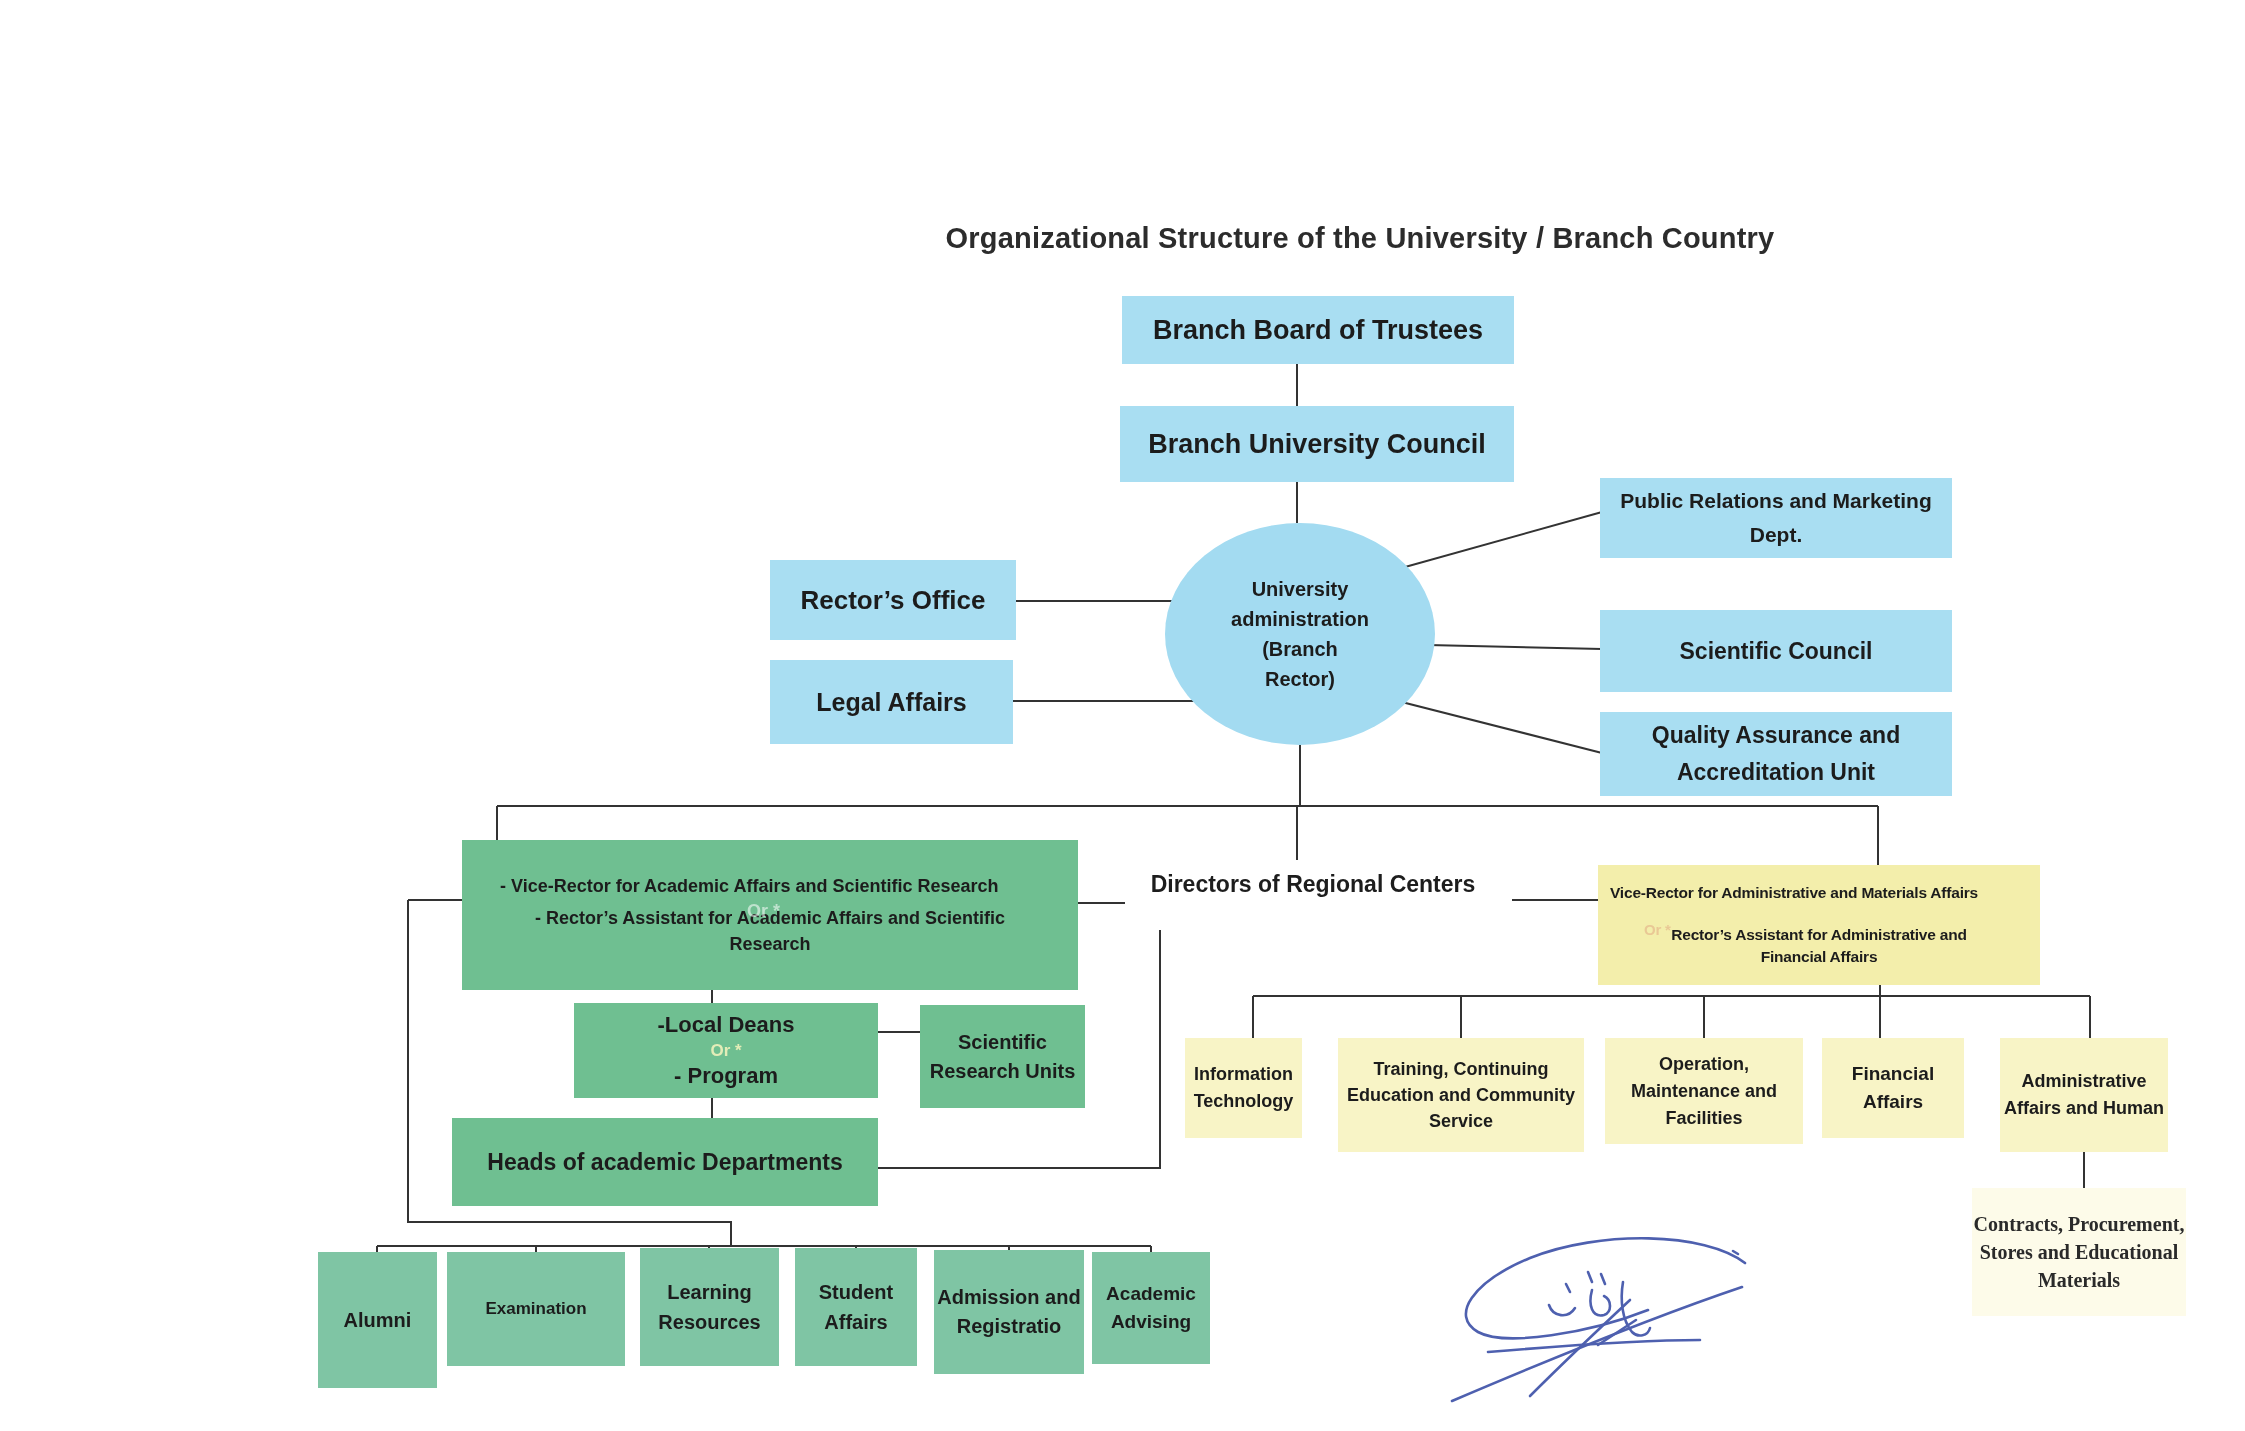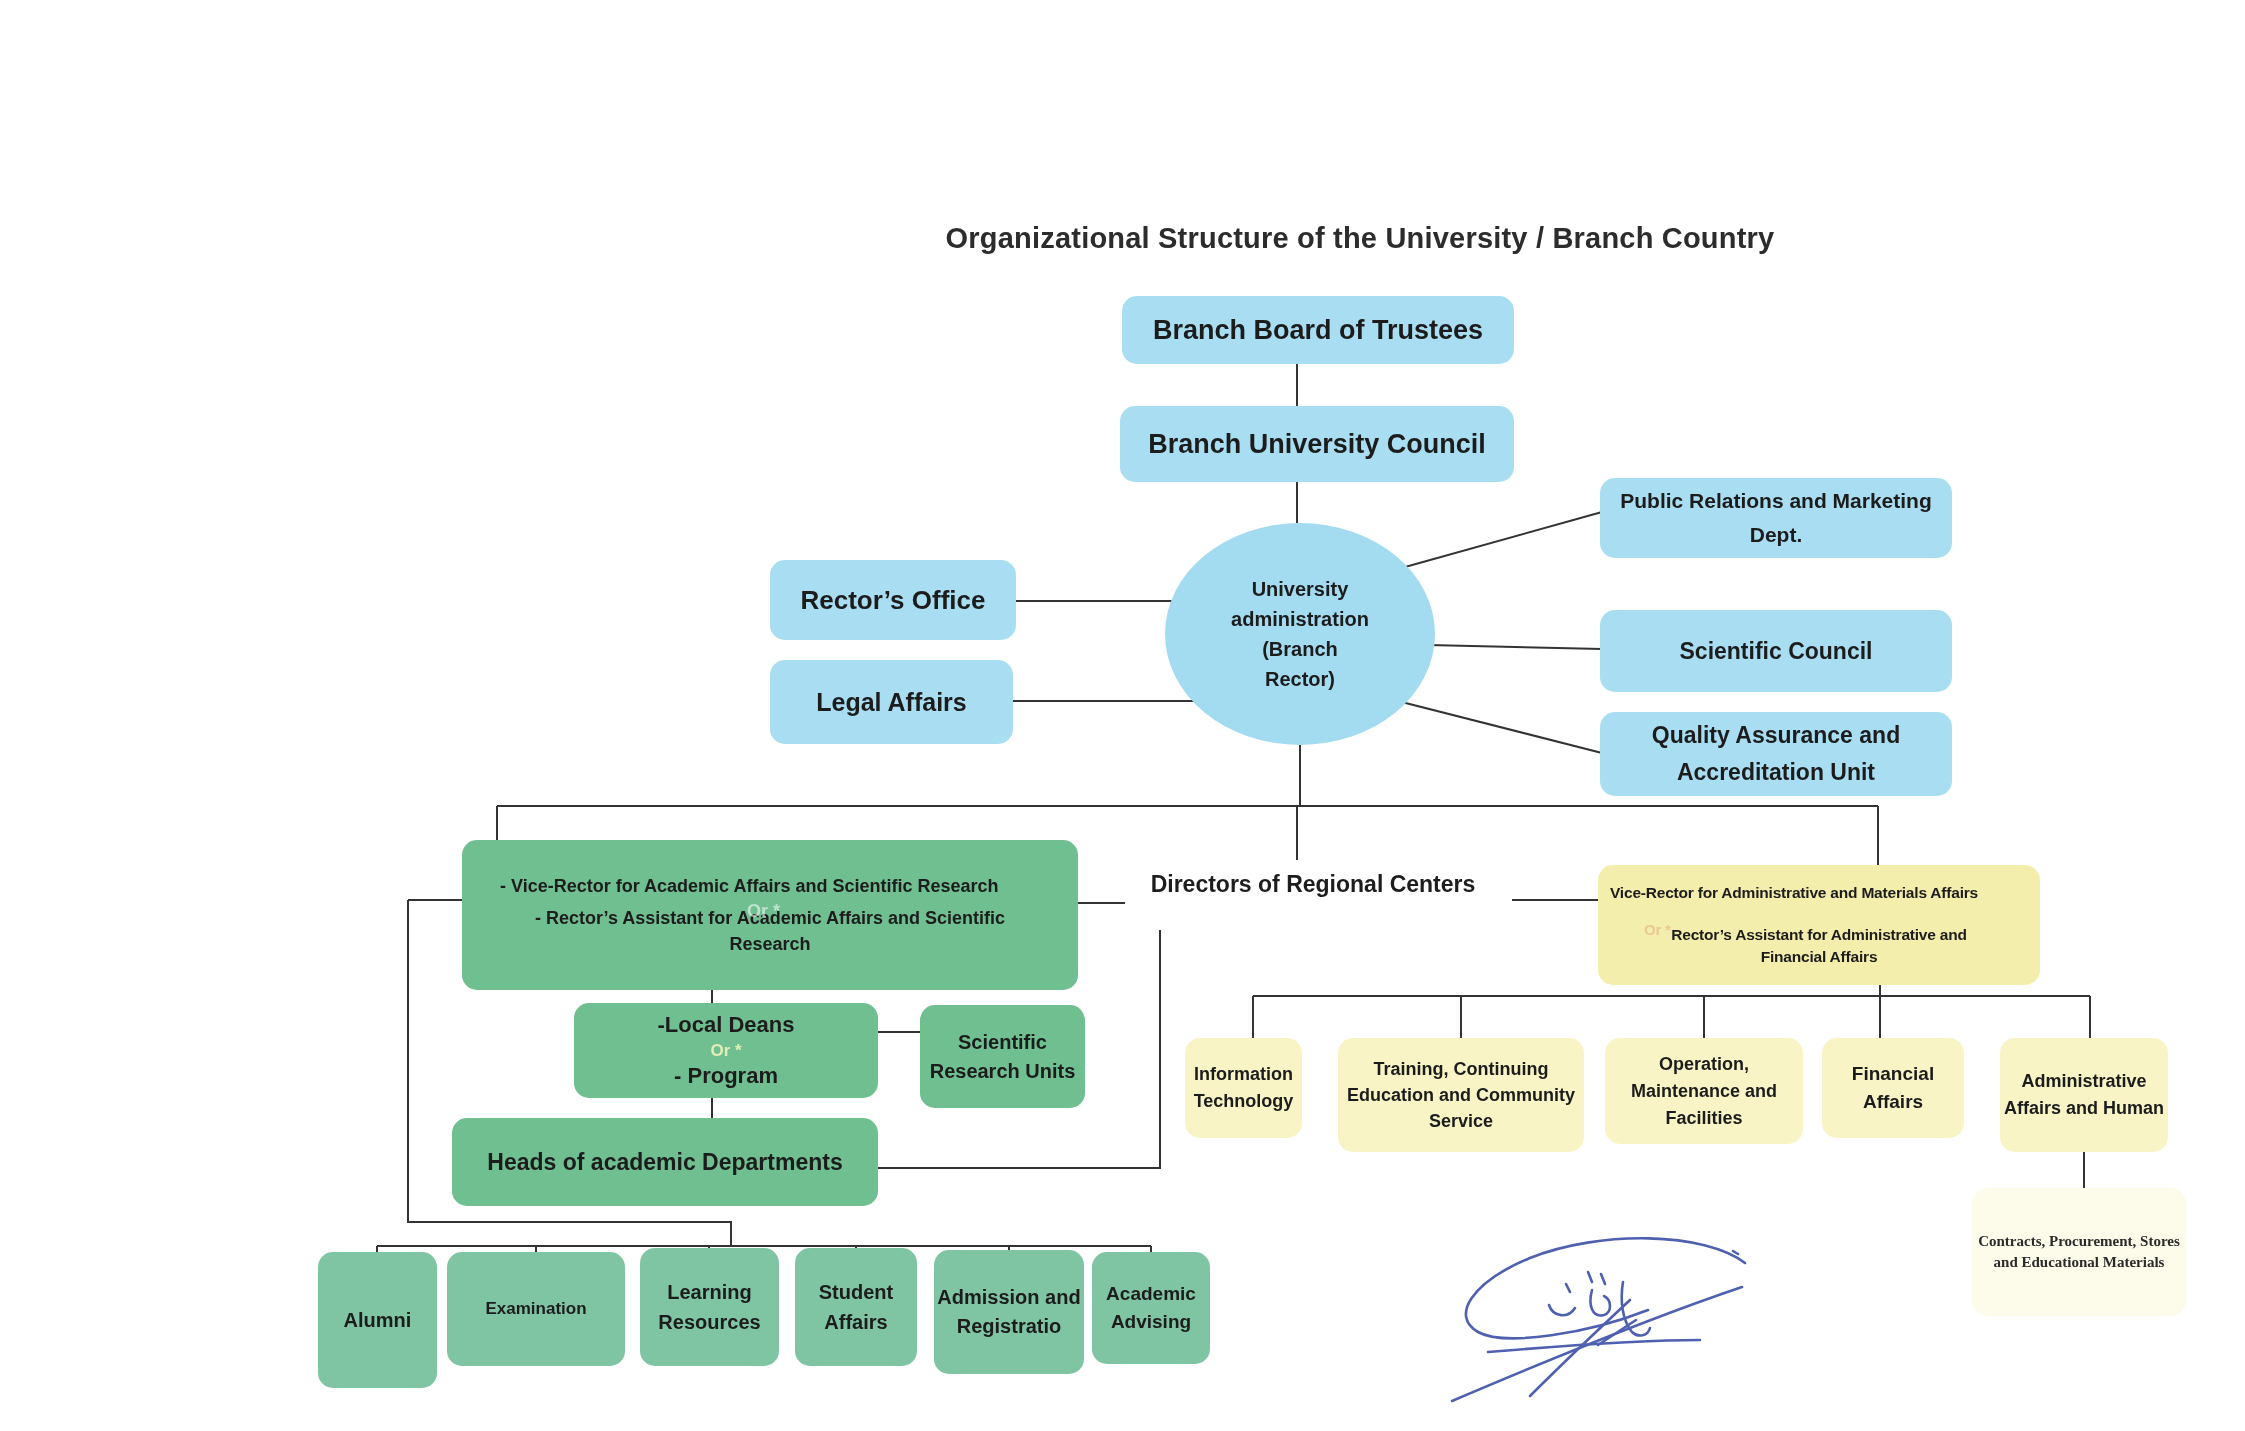--- a/index.html
+++ b/index.html
@@ -2,21 +2,21 @@
 <html><head>
 <meta charset="utf-8">
 <style>
   html,body{margin:0;padding:0;background:#ffffff;}
   #page{position:relative;width:2245px;height:1431px;background:#ffffff;overflow:hidden;
         font-family:"Liberation Sans",sans-serif;color:#1d1d1d;}
   #lines{position:absolute;left:0;top:0;z-index:1;}
   .t{position:absolute;z-index:2;}
   #title{left:650px;top:222px;width:1420px;text-align:center;font-size:29px;font-weight:700;color:#2c2c2c;letter-spacing:.2px;}
   .box{position:absolute;z-index:2;display:flex;flex-direction:column;align-items:center;justify-content:center;
-       text-align:center;font-weight:700;color:#1c1c1c;border-radius:15px;}
+       text-align:center;font-weight:700;color:#1c1c1c;}
   .blue{background:#a9def2;}
   .ellipse{background:#a3dbf1;border-radius:50%;}
   .green{background:#6fbf91;}
   .teal{background:#7fc5a4;}
   .yellow{background:#f3eeab;}
   .yellowlt{background:#f8f4c6;}
   .cream{background:#fdfbe9;}
 
   #b-trustees{left:1122px;top:296px;width:392px;height:68px;font-size:27px;}
   #b-council{left:1120px;top:406px;width:394px;height:76px;font-size:27px;}
@@ -48,21 +48,21 @@
   #b-learning{left:640px;top:1248px;width:139px;height:118px;font-size:20px;line-height:1.5;}
   #b-student{left:795px;top:1248px;width:122px;height:118px;font-size:20px;line-height:1.5;}
   #b-admission{left:934px;top:1250px;width:150px;height:124px;font-size:20px;line-height:1.45;}
   #b-advising{left:1092px;top:1252px;width:118px;height:112px;font-size:19px;line-height:1.5;}
 
   #b-it{left:1185px;top:1038px;width:117px;height:100px;font-size:18px;line-height:1.5;}
   #b-training{left:1338px;top:1038px;width:246px;height:114px;font-size:18px;line-height:1.45;}
   #b-operation{left:1605px;top:1038px;width:198px;height:106px;font-size:18px;line-height:1.5;}
   #b-financial{left:1822px;top:1038px;width:142px;height:100px;font-size:19px;line-height:1.5;}
   #b-adminaff{left:2000px;top:1038px;width:168px;height:114px;font-size:18px;line-height:1.5;}
-  #b-contracts{left:1972px;top:1188px;width:214px;height:128px;font-size:15px;line-height:1.4;
+  #b-contracts{left:1972px;top:1188px;width:214px;height:128px;font-size:20px;line-height:1.4;
                font-family:"Liberation Serif",serif;color:#2a2a2a;}
 </style>
 </head>
 <body>
 
 <div id="page">
 
   <svg id="lines" width="2245" height="1431" viewBox="0 0 2245 1431">
     <g stroke="#333333" stroke-width="2" fill="none">
       <path d="M1297 364 V406"></path>

